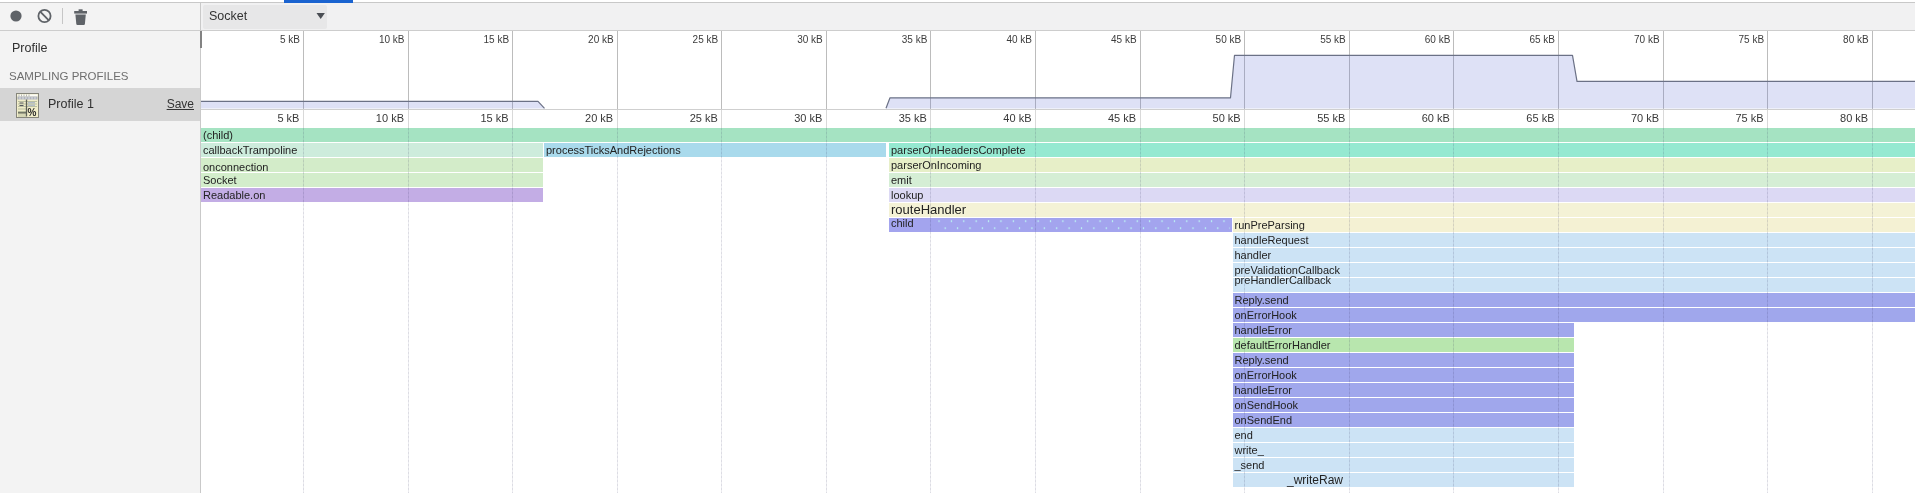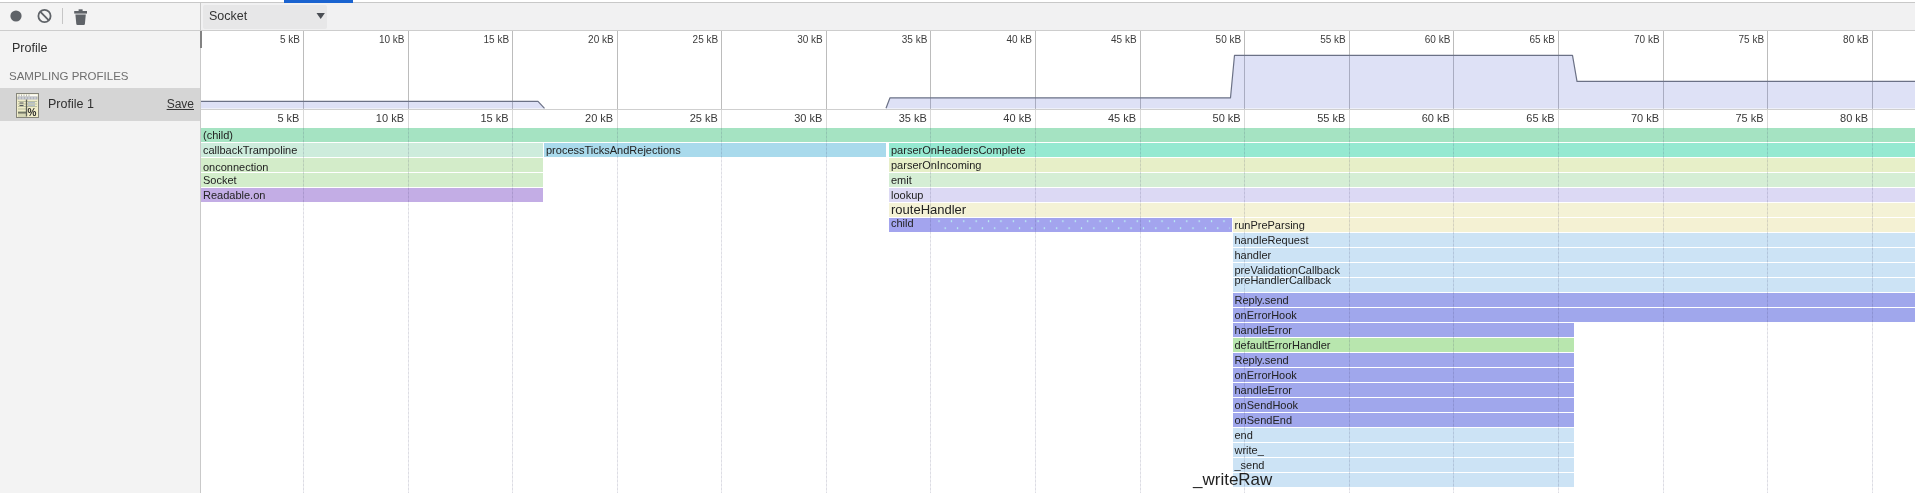--- a/index.html
+++ b/index.html
@@ -216,14 +216,14 @@
 <div class="abs" style="left:1234.5px;top:323.7px;height:12px;font-size:11px;line-height:12px;color:#222;z-index:4;white-space:nowrap">handleError</div>
 <div class="abs" style="left:1234.5px;top:338.7px;height:12px;font-size:11px;line-height:12px;color:#222;z-index:4;white-space:nowrap">defaultErrorHandler</div>
 <div class="abs" style="left:1234.5px;top:353.7px;height:12px;font-size:11px;line-height:12px;color:#222;z-index:4;white-space:nowrap">Reply.send</div>
 <div class="abs" style="left:1234.5px;top:368.7px;height:12px;font-size:11px;line-height:12px;color:#222;z-index:4;white-space:nowrap">onErrorHook</div>
 <div class="abs" style="left:1234.5px;top:383.7px;height:12px;font-size:11px;line-height:12px;color:#222;z-index:4;white-space:nowrap">handleError</div>
 <div class="abs" style="left:1234.5px;top:398.7px;height:12px;font-size:11px;line-height:12px;color:#222;z-index:4;white-space:nowrap">onSendHook</div>
 <div class="abs" style="left:1234.5px;top:413.7px;height:12px;font-size:11px;line-height:12px;color:#222;z-index:4;white-space:nowrap">onSendEnd</div>
 <div class="abs" style="left:1234.5px;top:428.7px;height:12px;font-size:11px;line-height:12px;color:#222;z-index:4;white-space:nowrap">end</div>
 <div class="abs" style="left:1234.5px;top:443.7px;height:12px;font-size:11px;line-height:12px;color:#222;z-index:4;white-space:nowrap">write_</div>
 <div class="abs" style="left:1234.5px;top:458.7px;height:12px;font-size:11px;line-height:12px;color:#222;z-index:4;white-space:nowrap">_send</div>
-<div class="abs" style="left:1193px;top:473.7px;height:16px;font-size:17px;line-height:12px;color:#222;z-index:4;white-space:nowrap">_writeRaw</div>
+<div class="abs" style="left:1287px;top:473.7px;height:16px;font-size:12px;line-height:12px;color:#222;z-index:4;white-space:nowrap">_writeRaw</div>
 <div class="abs" style="left:199.5px;top:30.5px;width:2.5px;height:17.5px;background:#828282;z-index:5"></div>
 </div>
 </body></html>

